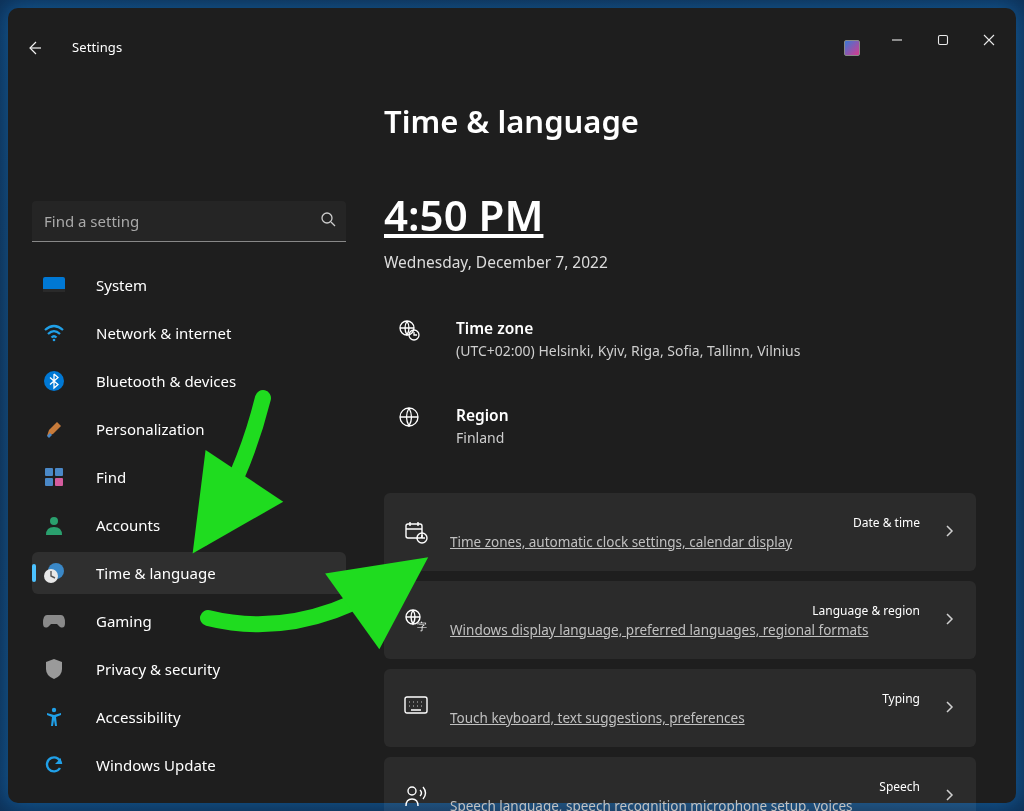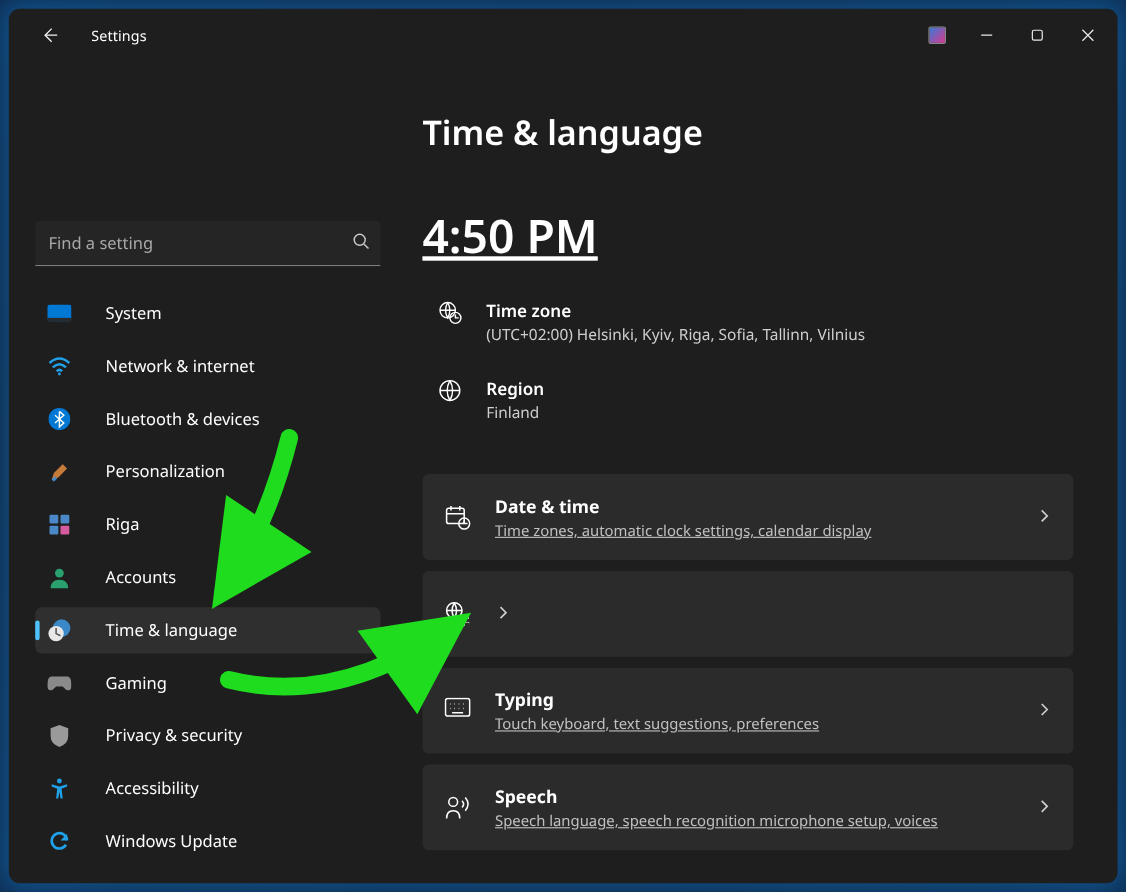--- a/index.html
+++ b/index.html
@@ -5,22 +5,22 @@
   html,body{margin:0;padding:0;width:1024px;height:811px;overflow:hidden;
     font-family:"Segoe UI",system-ui,sans-serif;background:#0a3a6a;}
   
   body{background:radial-gradient(1200px 800px at 50% 50%,#131b2e 0%,#0a3a6a 100%);}
   .window{
     position:absolute;left:8px;top:8px;right:8px;bottom:8px;
     background:#1e1e1e;border-radius:10px;box-shadow:0 0 22px 4px rgba(30,160,255,0.35);
     color:#fff;display:flex;flex-direction:column;
   }
   .titlebar{
-    height:48px;display:flex;align-items:center;padding:0 4px 0 10px;
-    font-size:12.5px;color:#fff;margin-left:11px;
+    height:48px;display:flex;align-items:flex-end;padding:0 4px 0 10px;
+    font-size:12.5px;color:#fff;
   }
   .titlebar .back{width:32px;display:flex;align-items:center;justify-content:center;
     opacity:.95;cursor:pointer;}
   .titlebar .title{margin-left:22px;letter-spacing:.1px;font-size:13px;}
   .titlebar .spacer{flex:1;}
   .chrome-icon{width:16px;height:16px;margin:0 14px;display:flex;align-items:center;justify-content:center;}
   .winctl{width:46px;height:32px;display:flex;align-items:center;justify-content:center;color:#fff;opacity:.9;cursor:pointer;}
   .winctl svg{stroke:#fff;}
   .body{flex:1;display:flex;min-height:0;}
 
@@ -49,32 +49,32 @@
   .nav-item.active::before{
     content:"";position:absolute;left:0px;top:12px;bottom:12px;width:3.5px;
     background:#4cc2ff;border-radius:2px;
   }
 
   
   .right{flex:1;padding:20px 40px 0 24px;box-sizing:border-box;display:flex;flex-direction:column;min-width:0;}
   .page-title{font-size:31px;font-weight:600;margin:24px 0 0 0;}
   .clock{font-size:42px;font-weight:600;margin-top:44px;text-decoration:underline;}
   .date{font-size:15.5px;color:#dcdcdc;margin-top:8px;}
-  .inforow{display:flex;align-items:flex-start;gap:22px;margin-top:28px;padding-left:14px;}
+  .inforow{display:flex;align-items:flex-start;gap:36px;margin-top:44px;padding-left:14px;}
   .inforow .iicon{width:22px;height:22px;margin-top:2px;color:#fff;flex-shrink:0;}
   .inforow .it{font-size:15.5px;font-weight:600;}
   .inforow .is{font-size:14px;color:#cfcfcf;margin-top:2px;}
   .cards{margin-top:46px;display:flex;flex-direction:column;gap:10px;}
   .card{
     background:rgba(255,255,255,0.06);border-radius:6px;height:78px;
     display:flex;align-items:center;gap:22px;padding:0 20px;cursor:pointer;
   }
   .card .cicon{width:24px;height:24px;color:#fff;flex-shrink:0;}
   .card .ctext{flex:1;min-width:0;}
-  .card .ct{font-size:16px;font-weight:700;}
+  .card .ct{font-size:12px;font-weight:400;text-align:right;}
   .card .cs{font-size:13.5px;color:#c0c0c0;margin-top:2px;white-space:nowrap;overflow:hidden;text-overflow:ellipsis;text-decoration:underline;}
   .card .chev{color:#cfcfcf;}
 
   
   .arrows{position:absolute;left:0;top:0;width:100%;height:100%;pointer-events:none;}
 
   
   .a11y-badge{width:20px;height:14px;background:linear-gradient(135deg,#3a79d6,#d63a8e);
     border-radius:2px;border:1px solid #888;}
 </style>
@@ -166,21 +166,21 @@
         </div>
         <div class="nav-item">
           <span class="icon">
             <svg width="20" height="20" viewBox="0 0 20 20">
                 <rect x="1" y="1" width="8" height="8" rx="1" fill="#4a88c7"></rect>
                 <rect x="11" y="1" width="8" height="8" rx="1" fill="#4a88c7"></rect>
                 <rect x="1" y="11" width="8" height="8" rx="1" fill="#4a88c7"></rect>
                 <rect x="11" y="11" width="8" height="8" rx="1" fill="#d45c9e"></rect>
               </svg>
           </span>
-          <span>Riga</span>
+          <span>Find</span>
         </div>
         <div class="nav-item">
           <span class="icon">
             <svg width="20" height="20" viewBox="0 0 20 20" fill="#2aa06e">
                 <circle cx="10" cy="6" r="4"></circle>
                 <path d="M2 20 Q2 12 10 12 Q18 12 18 20 Z"></path>
               </svg>
           </span>
           <span>Accounts</span>
         </div>
@@ -227,20 +227,21 @@
               </svg>
           </span>
           <span>Windows Update</span>
         </div>
       </div>
     </div>
 
     <div class="right">
       <div class="page-title">Time &amp; language</div>
       <div class="clock">4:50 PM</div>
+      <div class="date">Wednesday, December 7, 2022</div>
 
       <div class="inforow">
         <span class="iicon">
           <svg width="22" height="22" viewBox="0 0 22 22" fill="none" stroke="#fff" stroke-width="1.3">
               <circle cx="9" cy="9" r="7"></circle>
               <path d="M2 9 H16 M9 2 Q13 9 9 16 Q5 9 9 2"></path>
               <circle cx="16" cy="16" r="5"></circle>
               <path d="M16 13 V16 H19"></path>
             </svg>
         </span>
@@ -285,20 +286,24 @@
         </div>
 
         <div class="card">
           <span class="cicon">
             <svg width="24" height="24" viewBox="0 0 24 24" fill="none" stroke="#fff" stroke-width="1.4">
                 <circle cx="9" cy="9" r="7"></circle>
                 <path d="M2 9 H16 M9 2 Q13 9 9 16 Q5 9 9 2"></path>
                 <text x="13" y="22" font-size="10" fill="#fff" stroke="none" font-family="sans-serif">字</text>
               </svg>
           </span>
+          <div class="ctext">
+            <div class="ct">Language &amp; region</div>
+            <div class="cs">Windows display language, preferred languages, regional formats</div>
+          </div>
           <span class="chev">
             <svg width="14" height="14" viewBox="0 0 14 14" fill="none" stroke="#cfcfcf" stroke-width="1.5">
                 <path d="M5 2 L10 7 L5 12"></path>
               </svg>
           </span>
         </div>
 
         <div class="card">
           <span class="cicon">
             <svg width="24" height="18" viewBox="0 0 24 18" fill="none" stroke="#fff" stroke-width="1.4">

